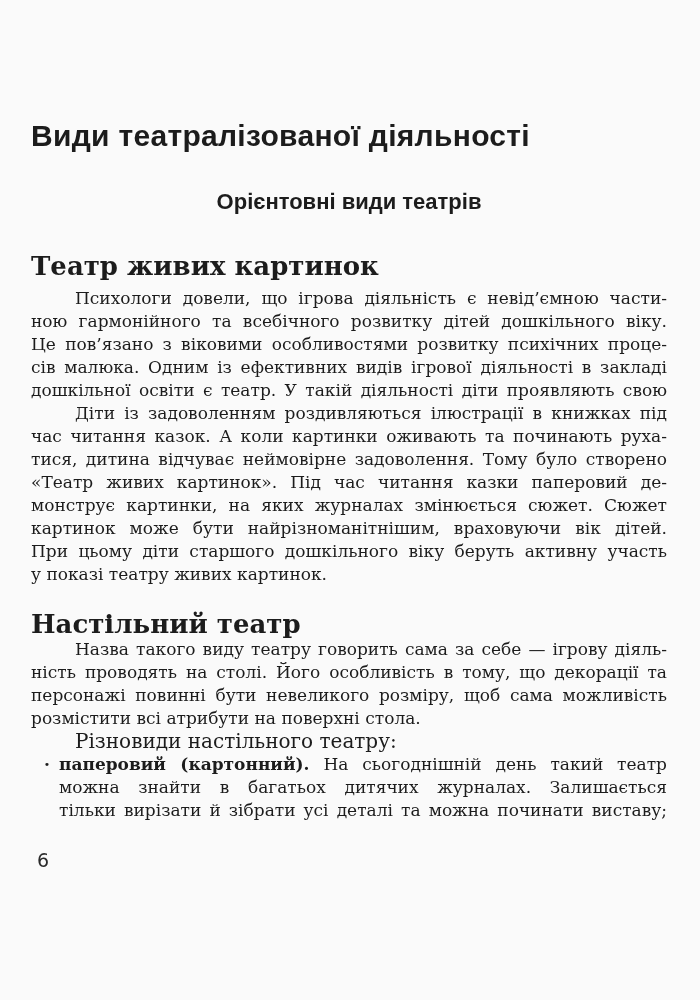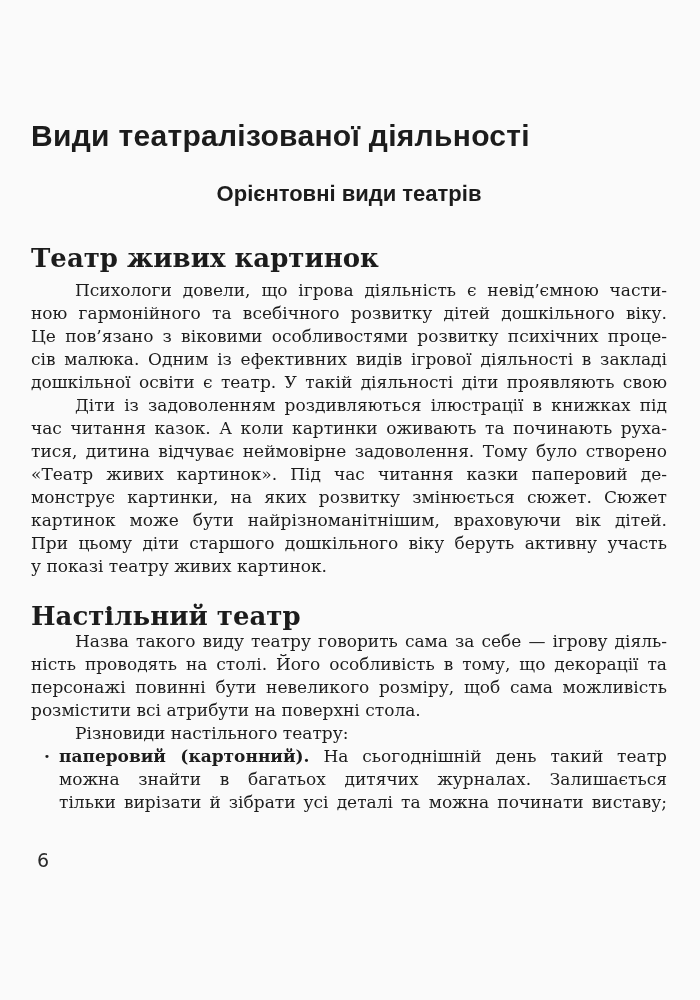--- a/index.html
+++ b/index.html
@@ -20,21 +20,21 @@
     line-height: 34px;
     text-align: left;
     letter-spacing: 0.3px;
   }
   .subtitle {
     font-family: "Liberation Sans", sans-serif;
     font-weight: bold;
     font-size: 22px;
     line-height: 26px;
     text-align: center;
-    margin-top: 28px;
+    margin-top: 36px;
   }
   .heading {
     font-weight: bold;
     font-size: 26px;
     line-height: 27px;
     text-align: left;
   }
   .heading.h1 { margin-top: 38px; }
   .heading.h2 { margin-top: 25px; }
 
@@ -43,21 +43,21 @@
 
   .pline, .bline, .list-intro {
     line-height: 23px;
     text-align: justify;
     text-align-last: justify;
   }
   .pline.last { text-align-last: left; }
   .para .pline.first { text-indent: 44px; }
 
   .list-intro {
-    font-size: 17px;
+    font-size: 20px;
     text-indent: 44px;
     text-align-last: left;
   }
 
   .bullet-item {
     position: relative;
     padding-left: 28px;
     font-size: 17px;
   }
   .bullet-item .marker {
@@ -93,21 +93,21 @@
       <div class="pline">Це пов’язано з віковими особливостями розвитку психічних проце-</div>
       <div class="pline">сів малюка. Одним із ефективних видів ігрової діяльності в закладі</div>
       <div class="pline">дошкільної освіти є театр. У такій діяльності діти проявляють свою</div>
     </div>
 
   <div class="para">
       <div class="pline first">Діти із задоволенням роздивляються ілюстрації в книжках під</div>
       <div class="pline">час читання казок. А коли картинки оживають та починають руха-</div>
       <div class="pline">тися, дитина відчуває неймовірне задоволення. Тому було створено</div>
       <div class="pline">«Театр живих картинок». Під час читання казки паперовий де-</div>
-      <div class="pline">монструє картинки, на яких розвитку змінюється сюжет. Сюжет</div>
+      <div class="pline">монструє картинки, на яких журналах змінюється сюжет. Сюжет</div>
       <div class="pline">картинок може бути найрізноманітнішим, враховуючи вік дітей.</div>
       <div class="pline">При цьому діти старшого дошкільного віку беруть активну участь</div>
       <div class="pline last">у показі театру живих картинок.</div>
     </div>
 
   <div class="heading h2">Настільний театр</div>
 
   <div class="para">
       <div class="pline first">Назва такого виду театру говорить сама за себе — ігрову діяль-</div>
       <div class="pline">ність проводять на столі. Його особливість в тому, що декорації та</div>

